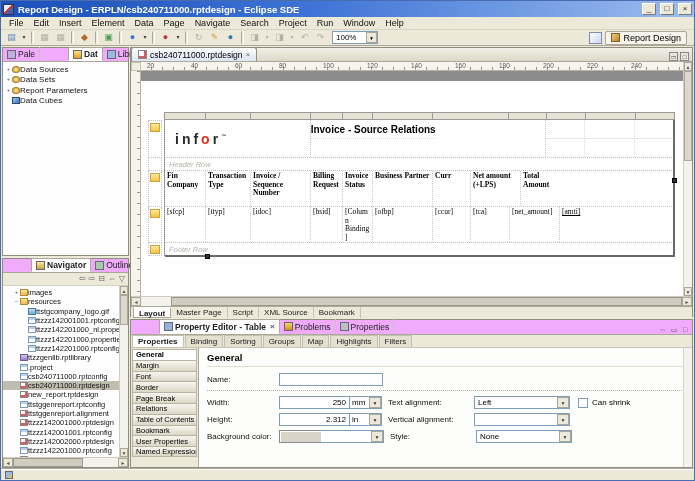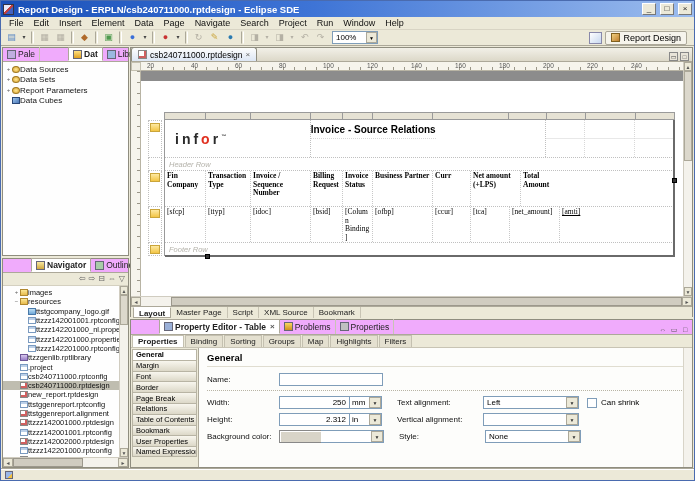--- a/index.html
+++ b/index.html
@@ -132,21 +132,21 @@
   .stab.sel{background:#fff;font-weight:bold;}
   .propbody{flex:1;display:flex;min-height:0;background:#fdfdfb;}
   .catcol{width:68px;flex:0 0 auto;background:#ece9d8;border-right:1px solid #aca899;display:flex;flex-direction:column;padding:1px;}
   .cat{height:10.8px;font-size:7.5px;display:flex;align-items:center;padding-left:3px;border:1px solid #b8b4a4;border-bottom:none;background:linear-gradient(#f8f6ee,#dcd8c8);white-space:nowrap;overflow:hidden;}
   .cat:last-of-type{border-bottom:1px solid #b8b4a4;}
   .cat.sel{background:#fff;font-weight:bold;}
   .form{flex:1;position:relative;padding:4px 8px;min-width:0;font-size:8px;}
   .formsec{font-size:9.5px;font-weight:bold;border-bottom:1px solid #e0ddd0;padding-bottom:3px;margin-bottom:4px;}
   .frow{display:flex;align-items:center;height:17px;}
   .flabel{width:72px;flex:0 0 auto;font-size:8px;color:#111;}
-  .flabel2{width:86px;flex:0 0 auto;font-size:8px;color:#111;margin-left:15px;}
+  .flabel2{width:86px;flex:0 0 auto;font-size:8px;color:#111;margin-left:6px;}
   .tinput{width:104px;height:13px;border:1px solid #7f9db9;background:#fff;font-size:8px;padding:0 2px;}
   .ninput{width:70px;height:13px;border:1px solid #7f9db9;border-right:none;background:#fff;font-size:8px;text-align:right;padding:0 3px;}
   .unit{width:20px;height:13px;border:1px solid #7f9db9;border-right:none;background:#fff;font-size:8px;display:flex;align-items:center;padding-left:2px;}
   .combo{height:13px;border:1px solid #7f9db9;background:#fff;display:flex;align-items:center;}
   .combo .cv{flex:1;font-size:8px;padding-left:3px;white-space:nowrap;overflow:hidden;}
   .combo .ca{width:12px;height:11px;margin:0;background:#ece9d8;border:1px solid #aca899;font-size:5px;line-height:10px;text-align:center;color:#333;flex:0 0 auto;}
   .combo.w96{width:96px;}
   .dottedhr{border-top:1px dotted #b8b4a4;margin:2px 0 3px 0;}
   .chk{width:10px;height:10px;border:1px solid #7f9db9;background:#fff;margin:0 4px 0 8px;flex:0 0 auto;}
   .chklab{font-size:8px;}

